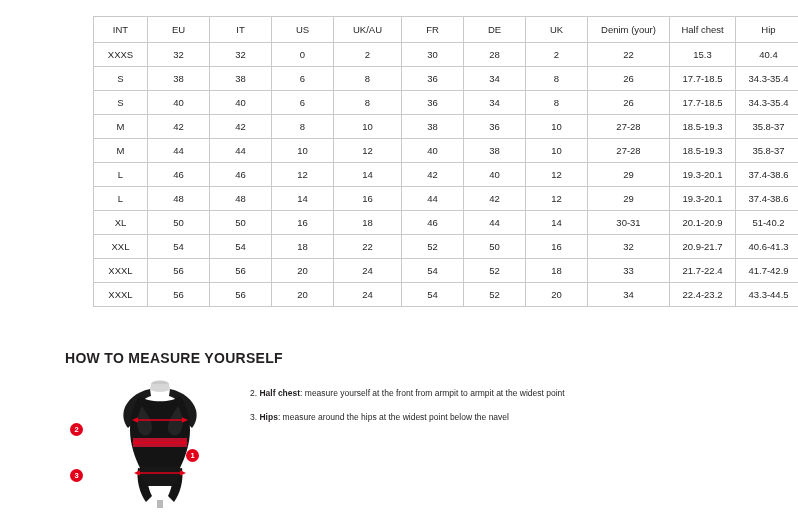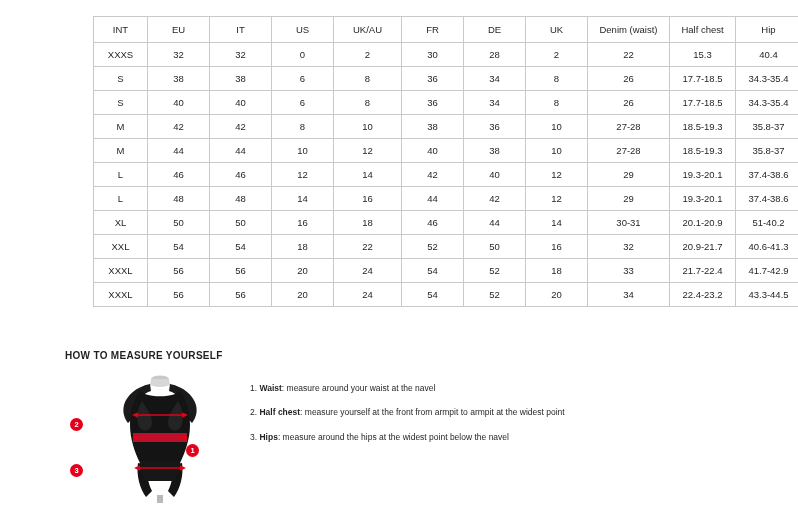--- a/index.html
+++ b/index.html
@@ -60,21 +60,21 @@
   col.c10 { width: 66px; }
 
   
   #measure-section {
     position: absolute;
     left: 65px;
     top: 350px;
     width: 680px;
   }
   #measure-title {
-    font-size: 10px;
+    font-size: 14px;
     font-weight: bold;
     letter-spacing: 0.3px;
     color: #231f20;
     margin-bottom: 10px;
   }
   #measure-body {
     position: relative;
     display: flex;
     align-items: flex-start;
   }
@@ -136,21 +136,21 @@
       <thead>
         <tr>
           <th>INT</th>
           <th>EU</th>
           <th>IT</th>
           <th>US</th>
           <th>UK/AU</th>
           <th>FR</th>
           <th>DE</th>
           <th>UK</th>
-          <th>Denim (waist)</th>
+          <th>Denim (your)</th>
           <th>Half chest</th>
           <th>Hip</th>
         </tr>
       </thead>
       <tbody id="size-table-body">
           <tr>
             <td>XXXS</td>
             <td>32</td>
             <td>32</td>
             <td>0</td>
@@ -345,24 +345,20 @@
           <polygon points="86,97 80,94.3 80,99.7" fill="#e2001a"></polygon>
         </svg>
 
         <div class="marker" id="marker-1">1</div>
         <div class="marker" id="marker-2">2</div>
         <div class="marker" id="marker-3">3</div>
       </div>
 
       <div id="measure-list">
         <div class="measure-item">
-          <span>1.</span>
-          <span class="lbl">Waist</span><span>: measure around your waist at the navel</span>
-        </div>
-        <div class="measure-item">
           <span>2.</span>
           <span class="lbl">Half chest</span><span>: measure yourself at the front from armpit to armpit at the widest point</span>
         </div>
         <div class="measure-item">
           <span>3.</span>
           <span class="lbl">Hips</span><span>: measure around the hips at the widest point below the navel</span>
         </div>
       </div>
 
     </div>

